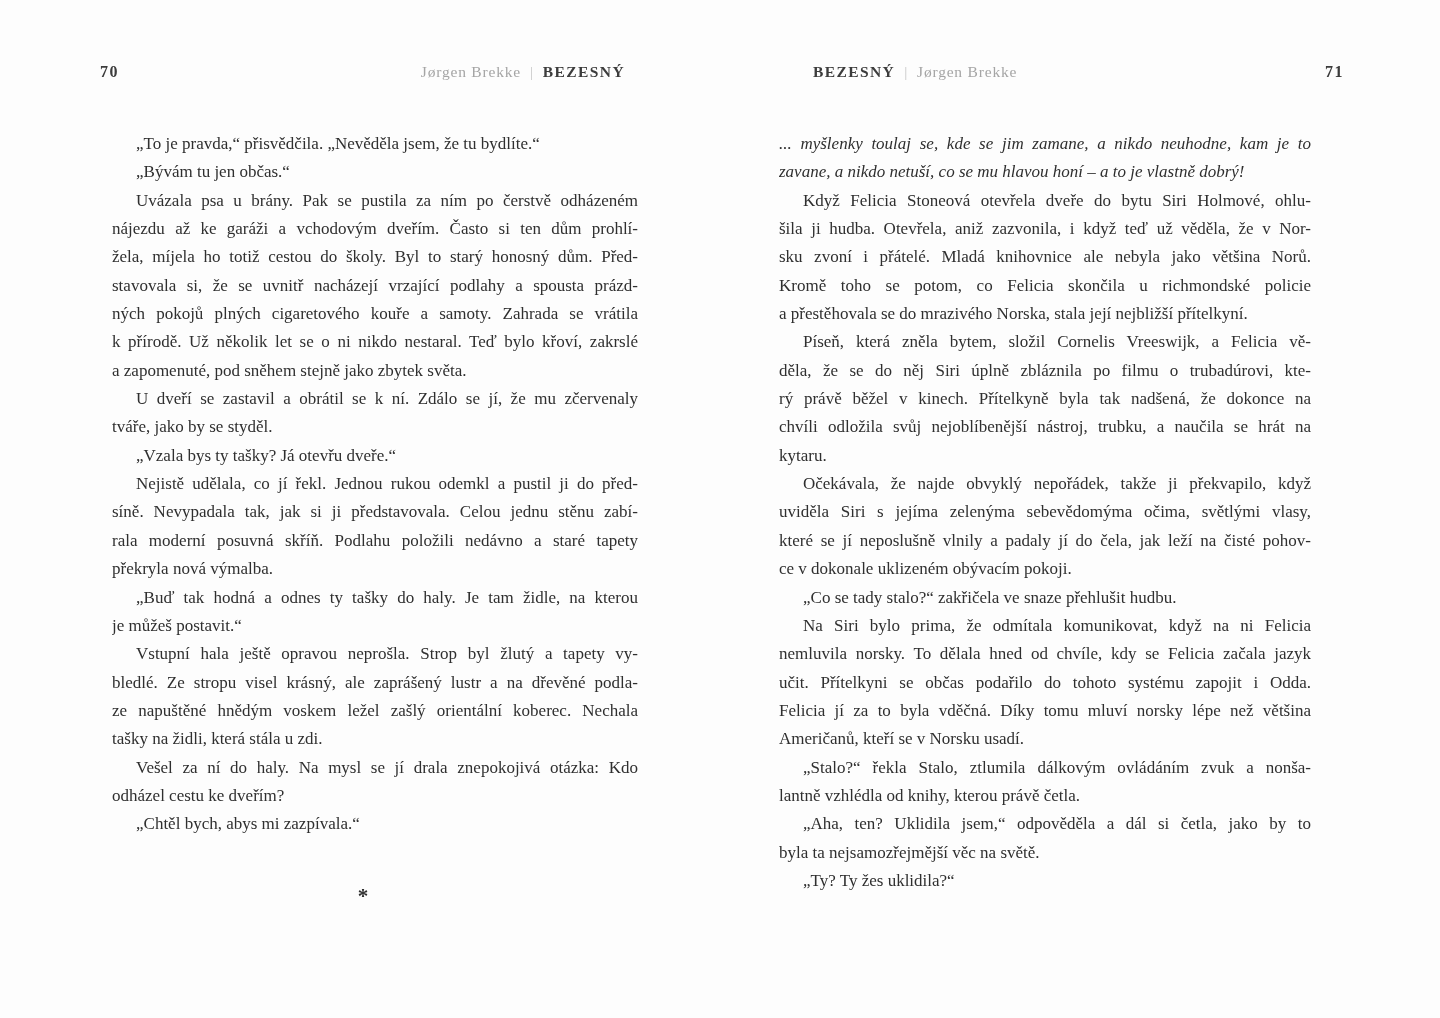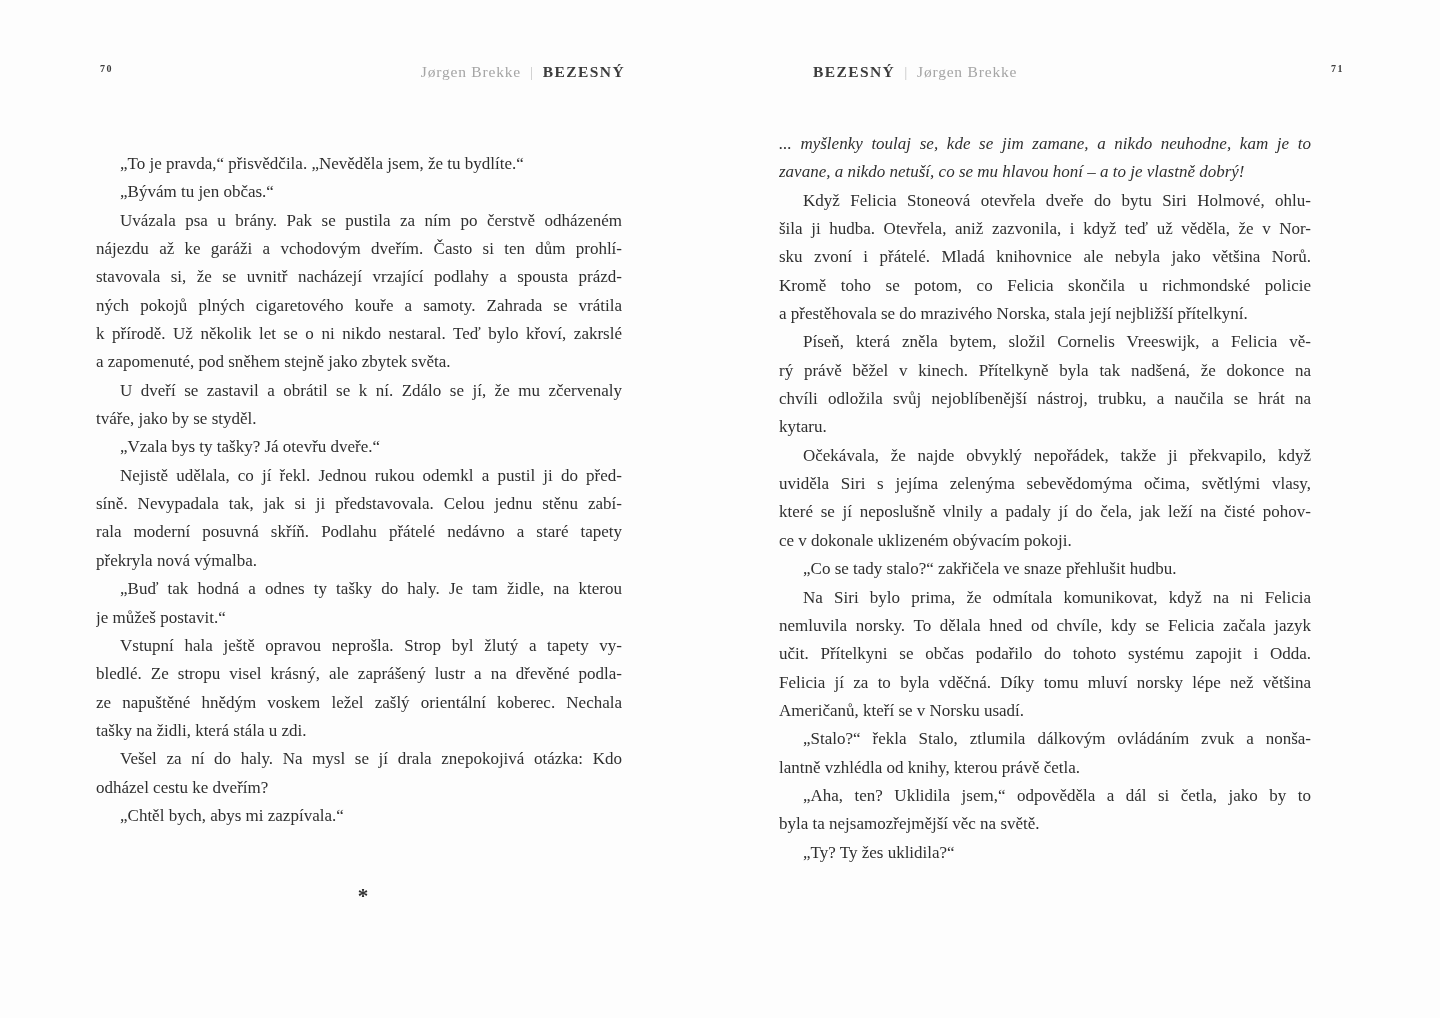--- a/index.html
+++ b/index.html
@@ -35,34 +35,34 @@
     color:var(--header-title);
     font-weight:700;
     letter-spacing:1.4px;
     margin-top:34px;
   }
   .running-head .book-author{color:var(--header-author);font-weight:500;}
   .running-head .sep{color:var(--header-separator);padding:0 9px;font-weight:400;}
   .pagenum{
     position:absolute;
     top:63px;
-    font-size:10px;
+    font-size:16px;
     font-weight:700;
     letter-spacing:1.5px;
     color:var(--header-title);
   }
 
   
   .page-body{
     position:absolute;
     top:130px;
     font-size:17px;
     line-height:28.35px;
   }
-  .page-body-left{left:96px;width:526px;margin-top:20px;}
+  .page-body-left{left:112px;width:526px;}
   .page-body-right{left:779px;width:532px;}
 
   .para{margin:0;}
   .para.italic{font-style:italic;}
   .line{
     text-align:justify;
     text-align-last:justify;
     overflow:hidden;
     white-space:normal;
   }
@@ -94,36 +94,37 @@
   <div class="page-body page-body-left">
       <div class="para">
         <div class="line last indent">„To je pravda,“ přisvědčila. „Nevěděla jsem, že tu bydlíte.“</div>
       </div>
       <div class="para">
         <div class="line last indent">„Bývám tu jen občas.“</div>
       </div>
       <div class="para">
         <div class="line indent">Uvázala psa u brány. Pak se pustila za ním po čerstvě odházeném</div>
         <div class="line">nájezdu až ke garáži a vchodovým dveřím. Často si ten dům prohlí-</div>
+        <div class="line">žela, míjela ho totiž cestou do školy. Byl to starý honosný dům. Před-</div>
         <div class="line">stavovala si, že se uvnitř nacházejí vrzající podlahy a spousta prázd-</div>
         <div class="line">ných pokojů plných cigaretového kouře a samoty. Zahrada se vrátila</div>
         <div class="line">k přírodě. Už několik let se o ni nikdo nestaral. Teď bylo křoví, zakrslé</div>
         <div class="line last">a zapomenuté, pod sněhem stejně jako zbytek světa.</div>
       </div>
       <div class="para">
         <div class="line indent">U dveří se zastavil a obrátil se k ní. Zdálo se jí, že mu zčervenaly</div>
         <div class="line last">tváře, jako by se styděl.</div>
       </div>
       <div class="para">
         <div class="line last indent">„Vzala bys ty tašky? Já otevřu dveře.“</div>
       </div>
       <div class="para">
         <div class="line indent">Nejistě udělala, co jí řekl. Jednou rukou odemkl a pustil ji do před-</div>
         <div class="line">síně. Nevypadala tak, jak si ji představovala. Celou jednu stěnu zabí-</div>
-        <div class="line">rala moderní posuvná skříň. Podlahu přátelé nedávno a staré tapety</div>
+        <div class="line">rala moderní posuvná skříň. Podlahu položili nedávno a staré tapety</div>
         <div class="line last">překryla nová výmalba.</div>
       </div>
       <div class="para">
         <div class="line indent">„Buď tak hodná a odnes ty tašky do haly. Je tam židle, na kterou</div>
         <div class="line last">je můžeš postavit.“</div>
       </div>
       <div class="para">
         <div class="line indent">Vstupní hala ještě opravou neprošla. Strop byl žlutý a tapety vy-</div>
         <div class="line">bledlé. Ze stropu visel krásný, ale zaprášený lustr a na dřevěné podla-</div>
         <div class="line">ze napuštěné hnědým voskem ležel zašlý orientální koberec. Nechala</div>
@@ -153,20 +154,21 @@
       </div>
       <div class="para">
         <div class="line indent">Když Felicia Stoneová otevřela dveře do bytu Siri Holmové, ohlu-</div>
         <div class="line">šila ji hudba. Otevřela, aniž zazvonila, i když teď už věděla, že v Nor-</div>
         <div class="line">sku zvoní i přátelé. Mladá knihovnice ale nebyla jako většina Norů.</div>
         <div class="line">Kromě toho se potom, co Felicia skončila u richmondské policie</div>
         <div class="line last">a přestěhovala se do mrazivého Norska, stala její nejbližší přítelkyní.</div>
       </div>
       <div class="para">
         <div class="line indent">Píseň, která zněla bytem, složil Cornelis Vreeswijk, a Felicia vě-</div>
+        <div class="line">děla, že se do něj Siri úplně zbláznila po filmu o trubadúrovi, kte-</div>
         <div class="line">rý právě běžel v kinech. Přítelkyně byla tak nadšená, že dokonce na</div>
         <div class="line">chvíli odložila svůj nejoblíbenější nástroj, trubku, a naučila se hrát na</div>
         <div class="line last">kytaru.</div>
       </div>
       <div class="para">
         <div class="line indent">Očekávala, že najde obvyklý nepořádek, takže ji překvapilo, když</div>
         <div class="line">uviděla Siri s jejíma zelenýma sebevědomýma očima, světlými vlasy,</div>
         <div class="line">které se jí neposlušně vlnily a padaly jí do čela, jak leží na čisté pohov-</div>
         <div class="line last">ce v dokonale uklizeném obývacím pokoji.</div>
       </div>

